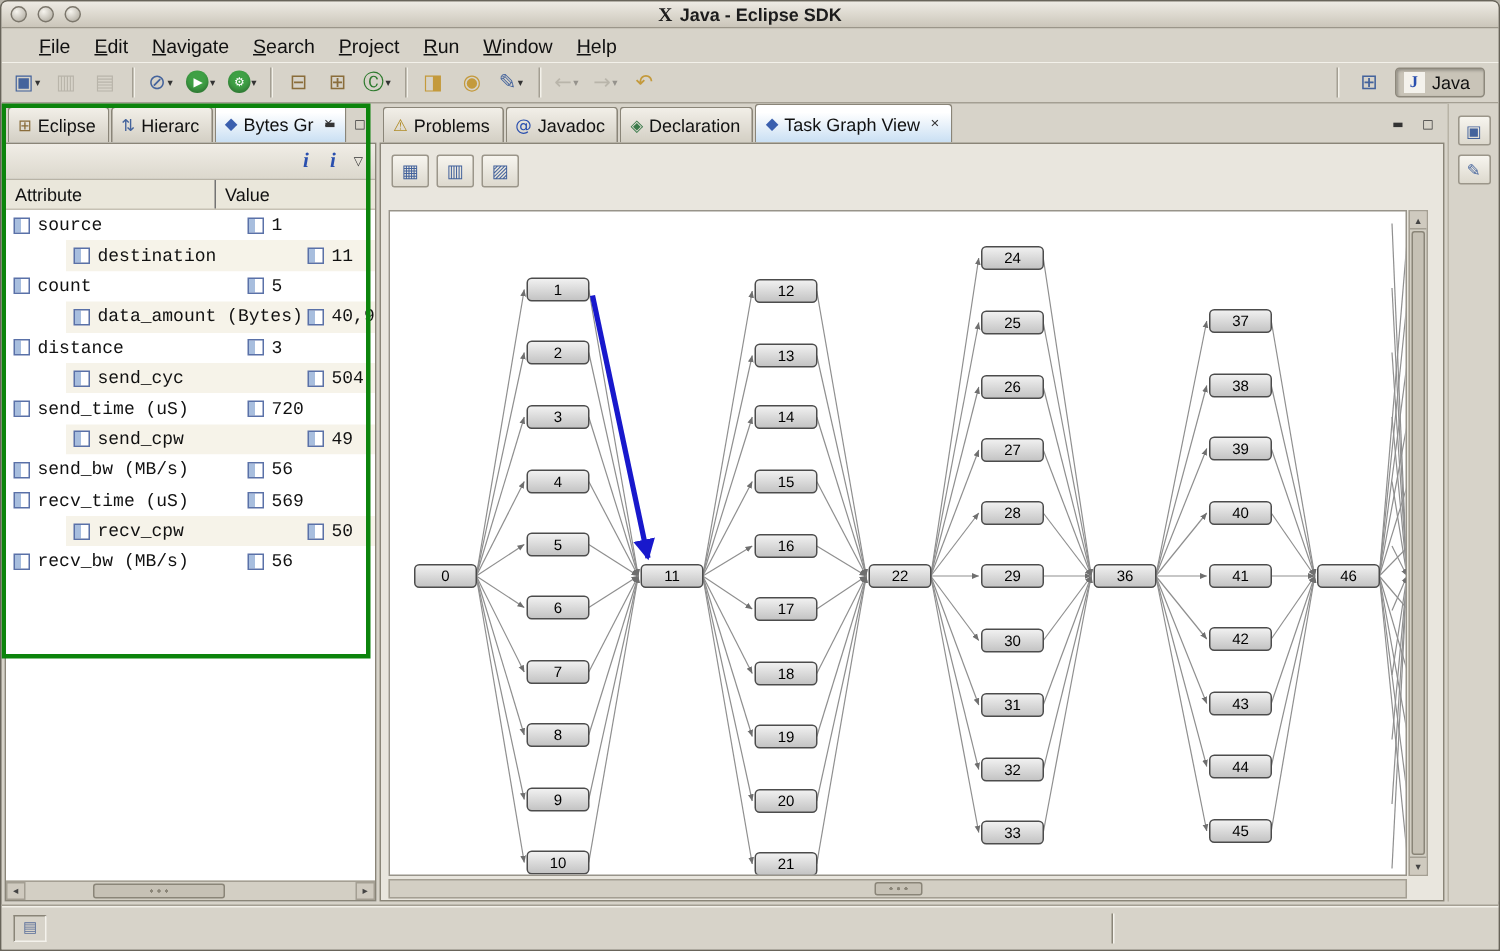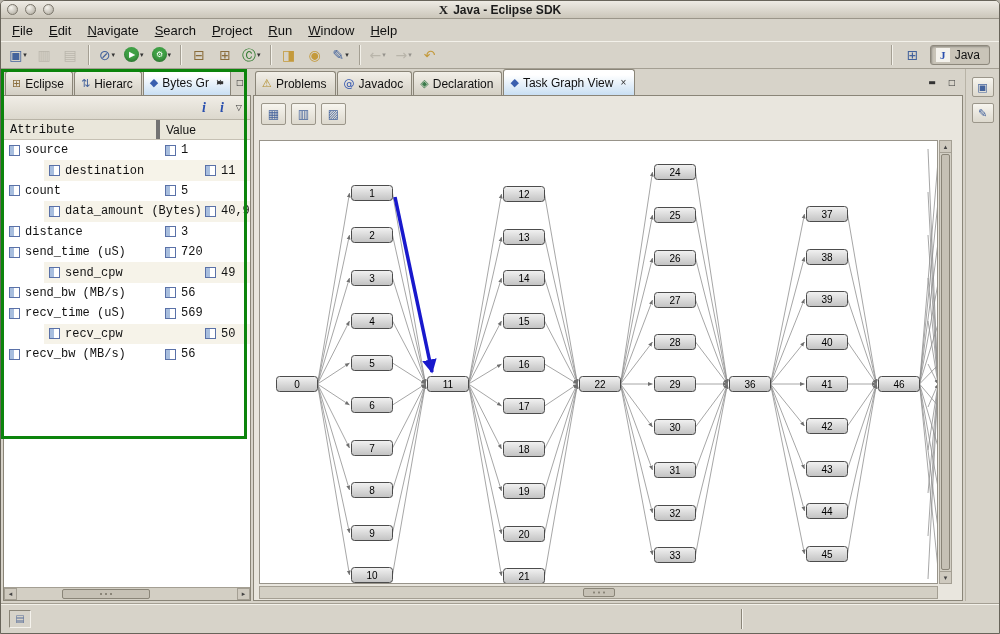--- a/index.html
+++ b/index.html
@@ -11,21 +11,21 @@
   .titlebar{position:absolute;top:0;left:0;right:0;height:18px;
             background:linear-gradient(#eeebe4,#cbc6ba);border-bottom:1px solid #9b968a;}
   .traffic{position:absolute;left:6px;top:3px;display:flex;gap:7px;}
   .tl{width:11px;height:11px;border-radius:50%;border:1px solid #7b766b;
       background:radial-gradient(circle at 35% 30%,#f6f4ee,#a9a498);}
   .title{position:absolute;inset:0;display:flex;align-items:center;justify-content:center;gap:5px;
          font-size:12px;font-weight:bold;color:#1c1c1c;}
   .x-logo{font-family:"Liberation Serif",serif;font-weight:bold;font-size:13px;}
   
   .menubar{position:absolute;top:18px;left:0;right:0;height:22px;display:flex;align-items:center;
-           padding-left:3px;font-size:13px;background:#d7d3c9;}
+           padding-left:17px;font-size:13px;background:#d7d3c9;}
   .menu-item{padding:2px 8px;white-space:nowrap;}
   
   .toolbar{position:absolute;top:40px;left:0;right:0;height:28px;display:flex;align-items:center;
            padding:0 5px;background:#d7d3c9;border-bottom:1px solid #a49f93;box-shadow:inset 0 1px 0 #f3f1ea;}
   .tb-buttons{display:flex;align-items:center;gap:2px;}
   .tbtn{height:24px;min-width:24px;padding:0 2px;display:flex;align-items:center;justify-content:center;
         border:1px solid transparent;border-radius:2px;}
   .tbtn.disabled{opacity:.4;}
   .tglyph{font-family:"DejaVu Sans",sans-serif;font-size:14px;line-height:1;}
   .tglyph.circle{width:15px;height:15px;border-radius:50%;display:flex;align-items:center;justify-content:center;
@@ -55,21 +55,21 @@
   
   .left-panel{position:absolute;left:2px;top:0;width:248px;bottom:2px;}
   .panel-body{position:absolute;top:26px;left:0;right:0;bottom:0;border:1px solid #8a8578;background:#fff;
               display:flex;flex-direction:column;overflow:hidden;}
   .view-toolbar{height:24px;flex:0 0 24px;display:flex;justify-content:flex-end;align-items:center;gap:12px;
                 background:linear-gradient(#f0ede6,#dcd8cd);border-bottom:1px solid #b8b3a6;padding:0 8px;}
   .i-btn{font-family:"Liberation Serif",serif;font-style:italic;font-weight:bold;color:#2a4fae;font-size:14px;line-height:1;}
   .view-menu{font-family:"DejaVu Sans",sans-serif;font-size:8px;color:#333;}
   .attr-header{display:flex;height:20px;flex:0 0 20px;background:#eae7db;border-bottom:1px solid #c6c1b4;
                font-size:12px;align-items:center;}
-  .attr-header .hcol-attr{width:156px;height:100%;display:flex;align-items:center;padding-left:6px;border-right:4px solid #737373;font-family:Liberation Mono, monospace;}
+  .attr-header .hcol-attr{width:140px;height:100%;display:flex;align-items:center;padding-left:6px;border-right:1px solid #737373;}
   .attr-header .hcol-val{flex:1;padding-left:6px;}
   .attr-rows{flex:1;overflow:hidden;background:#fff;}
   .attr-row{display:flex;height:20.4px;align-items:center;font-size:12px;background:#fff;}
   .attr-row.alt{background:#f6f3e9;margin-left:40px;}
   .attr-row .cell{display:flex;align-items:center;gap:5px;overflow:hidden;}
   .attr-row .col-attr{width:156px;padding-left:5px;}
   .attr-row .col-val{flex:1;padding-left:5px;}
   .cell-icon{width:11px;height:11px;flex:0 0 11px;border:1px solid #5a71a8;
              background:linear-gradient(90deg,#a8bede 0 4px,#fff 4px);}
   .cell-text{white-space:nowrap;font-family:Liberation Mono, monospace;}
@@ -291,20 +291,30 @@
               </div>
             </div>
             <div class="attr-row">
               <div class="cell col-attr">
                 <span class="cell-icon"></span>
                 <span class="cell-text">distance</span>
               </div>
               <div class="cell col-val">
                 <span class="cell-icon"></span>
                 <span class="cell-text">3</span>
+              </div>
+            </div>
+            <div class="attr-row alt">
+              <div class="cell col-attr">
+                <span class="cell-icon"></span>
+                <span class="cell-text">send_cyc</span>
+              </div>
+              <div class="cell col-val">
+                <span class="cell-icon"></span>
+                <span class="cell-text">504,134</span>
               </div>
             </div>
             <div class="attr-row">
               <div class="cell col-attr">
                 <span class="cell-icon"></span>
                 <span class="cell-text">send_time (uS)</span>
               </div>
               <div class="cell col-val">
                 <span class="cell-icon"></span>
                 <span class="cell-text">720</span>

